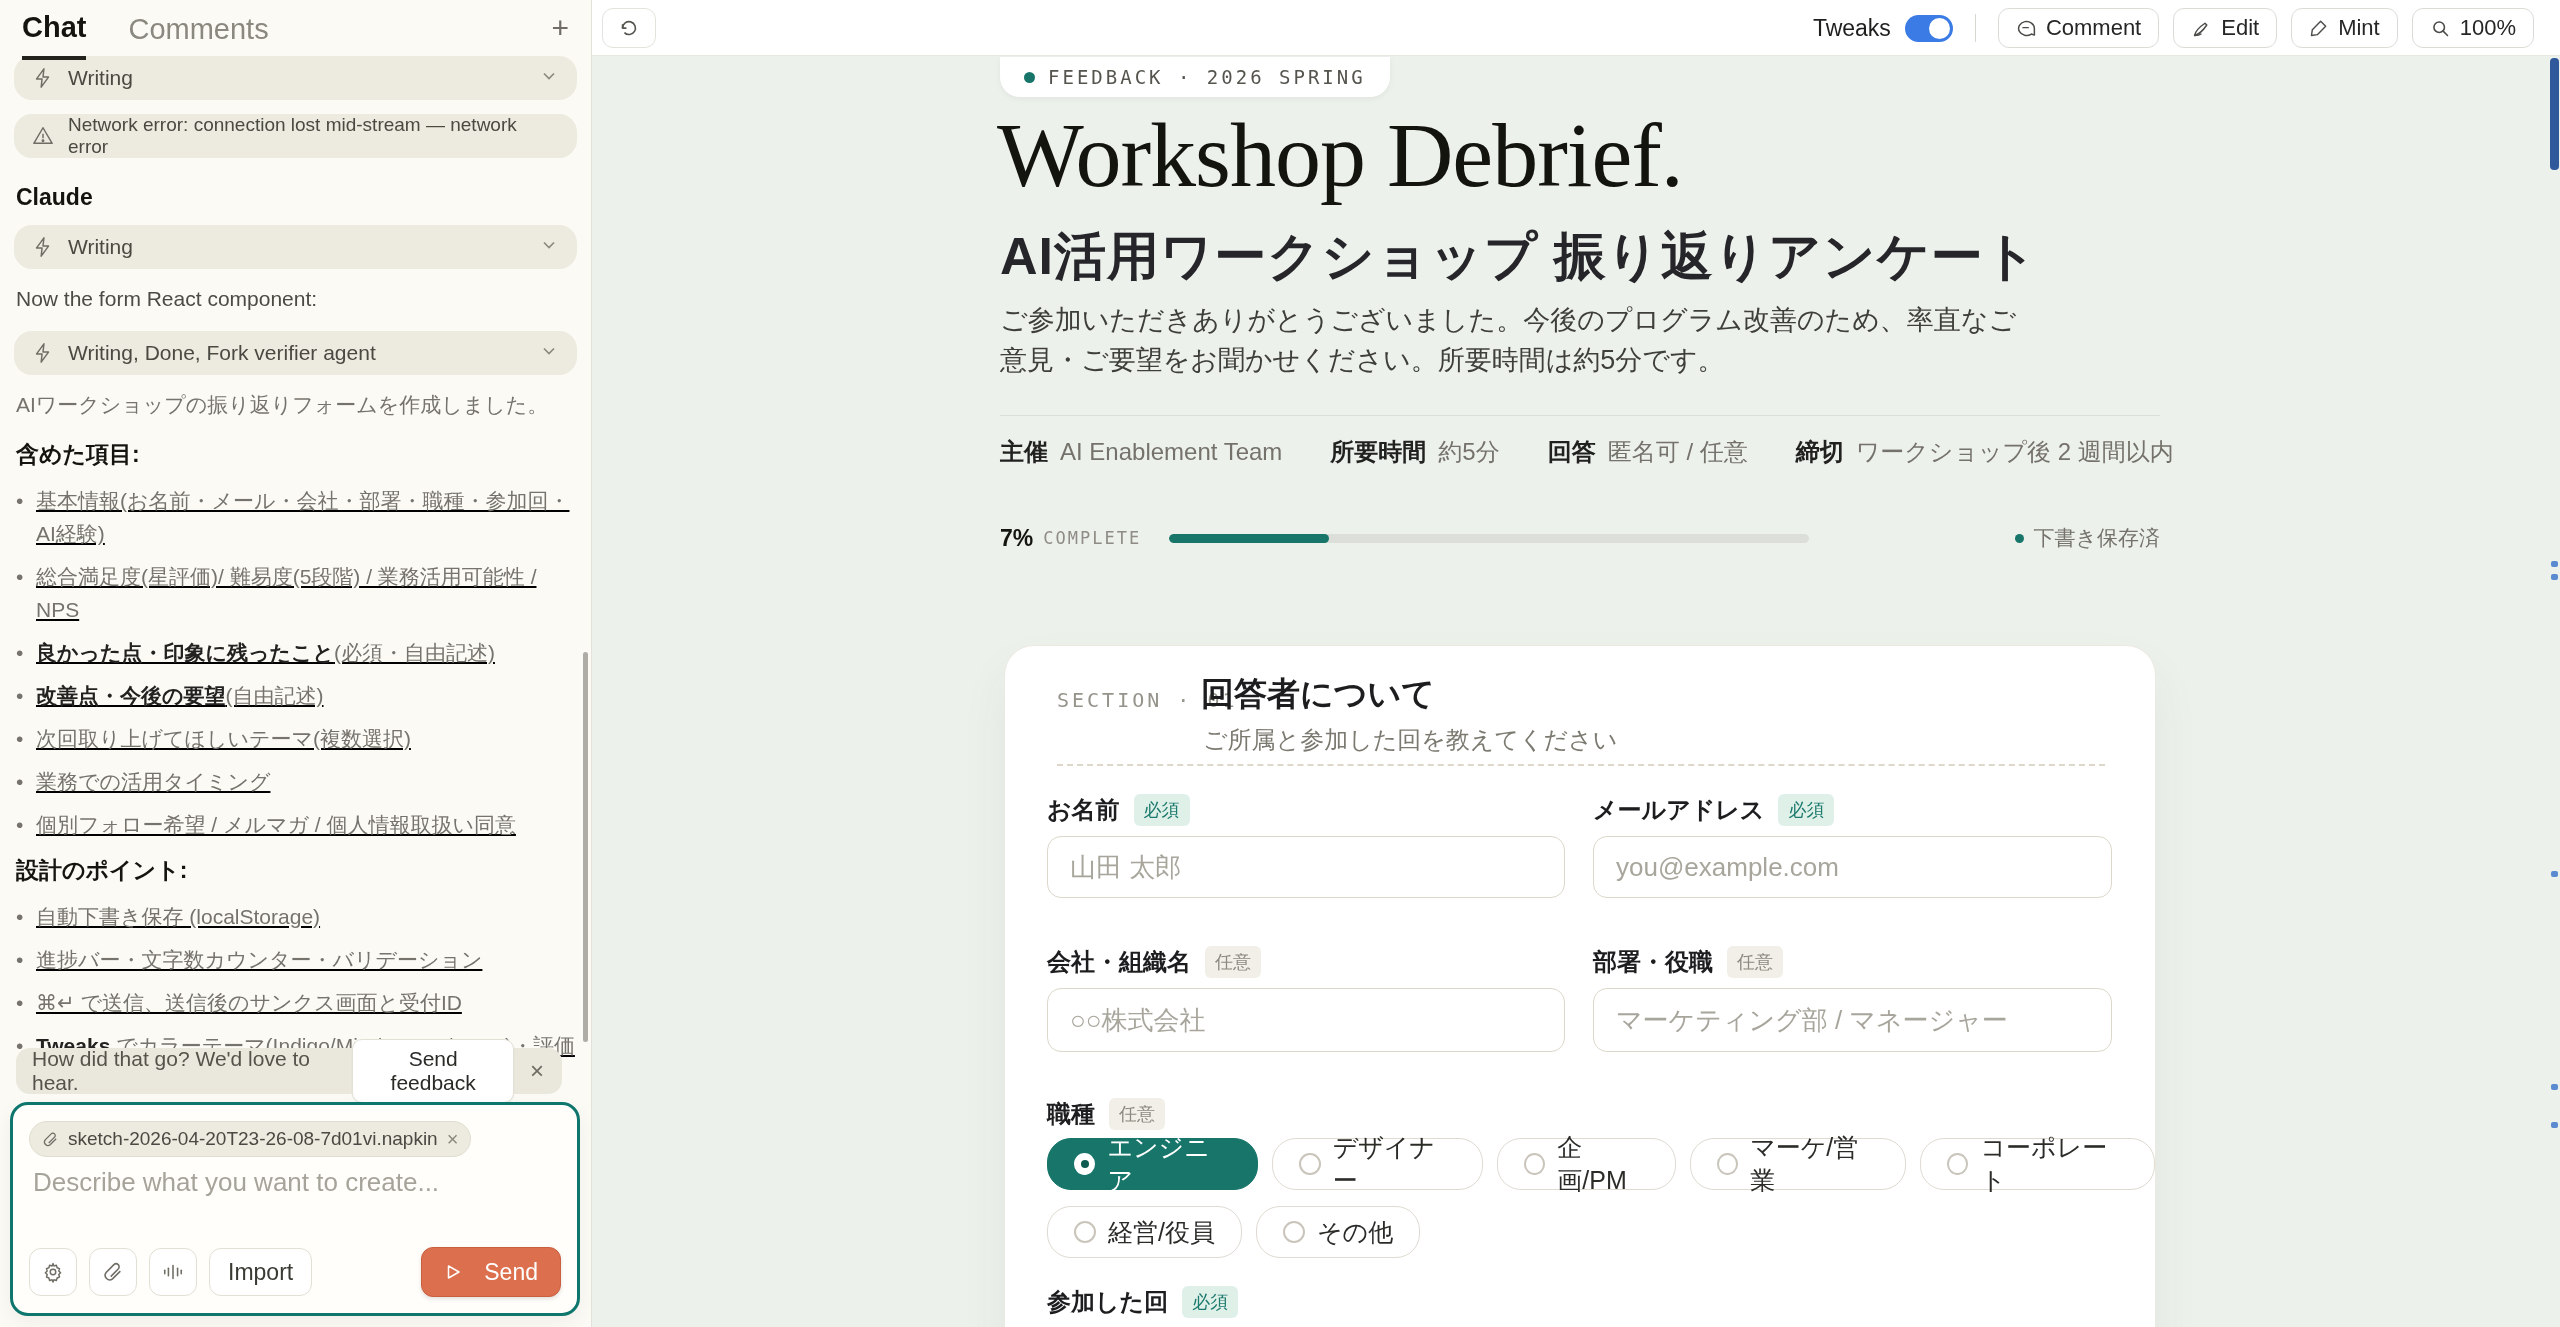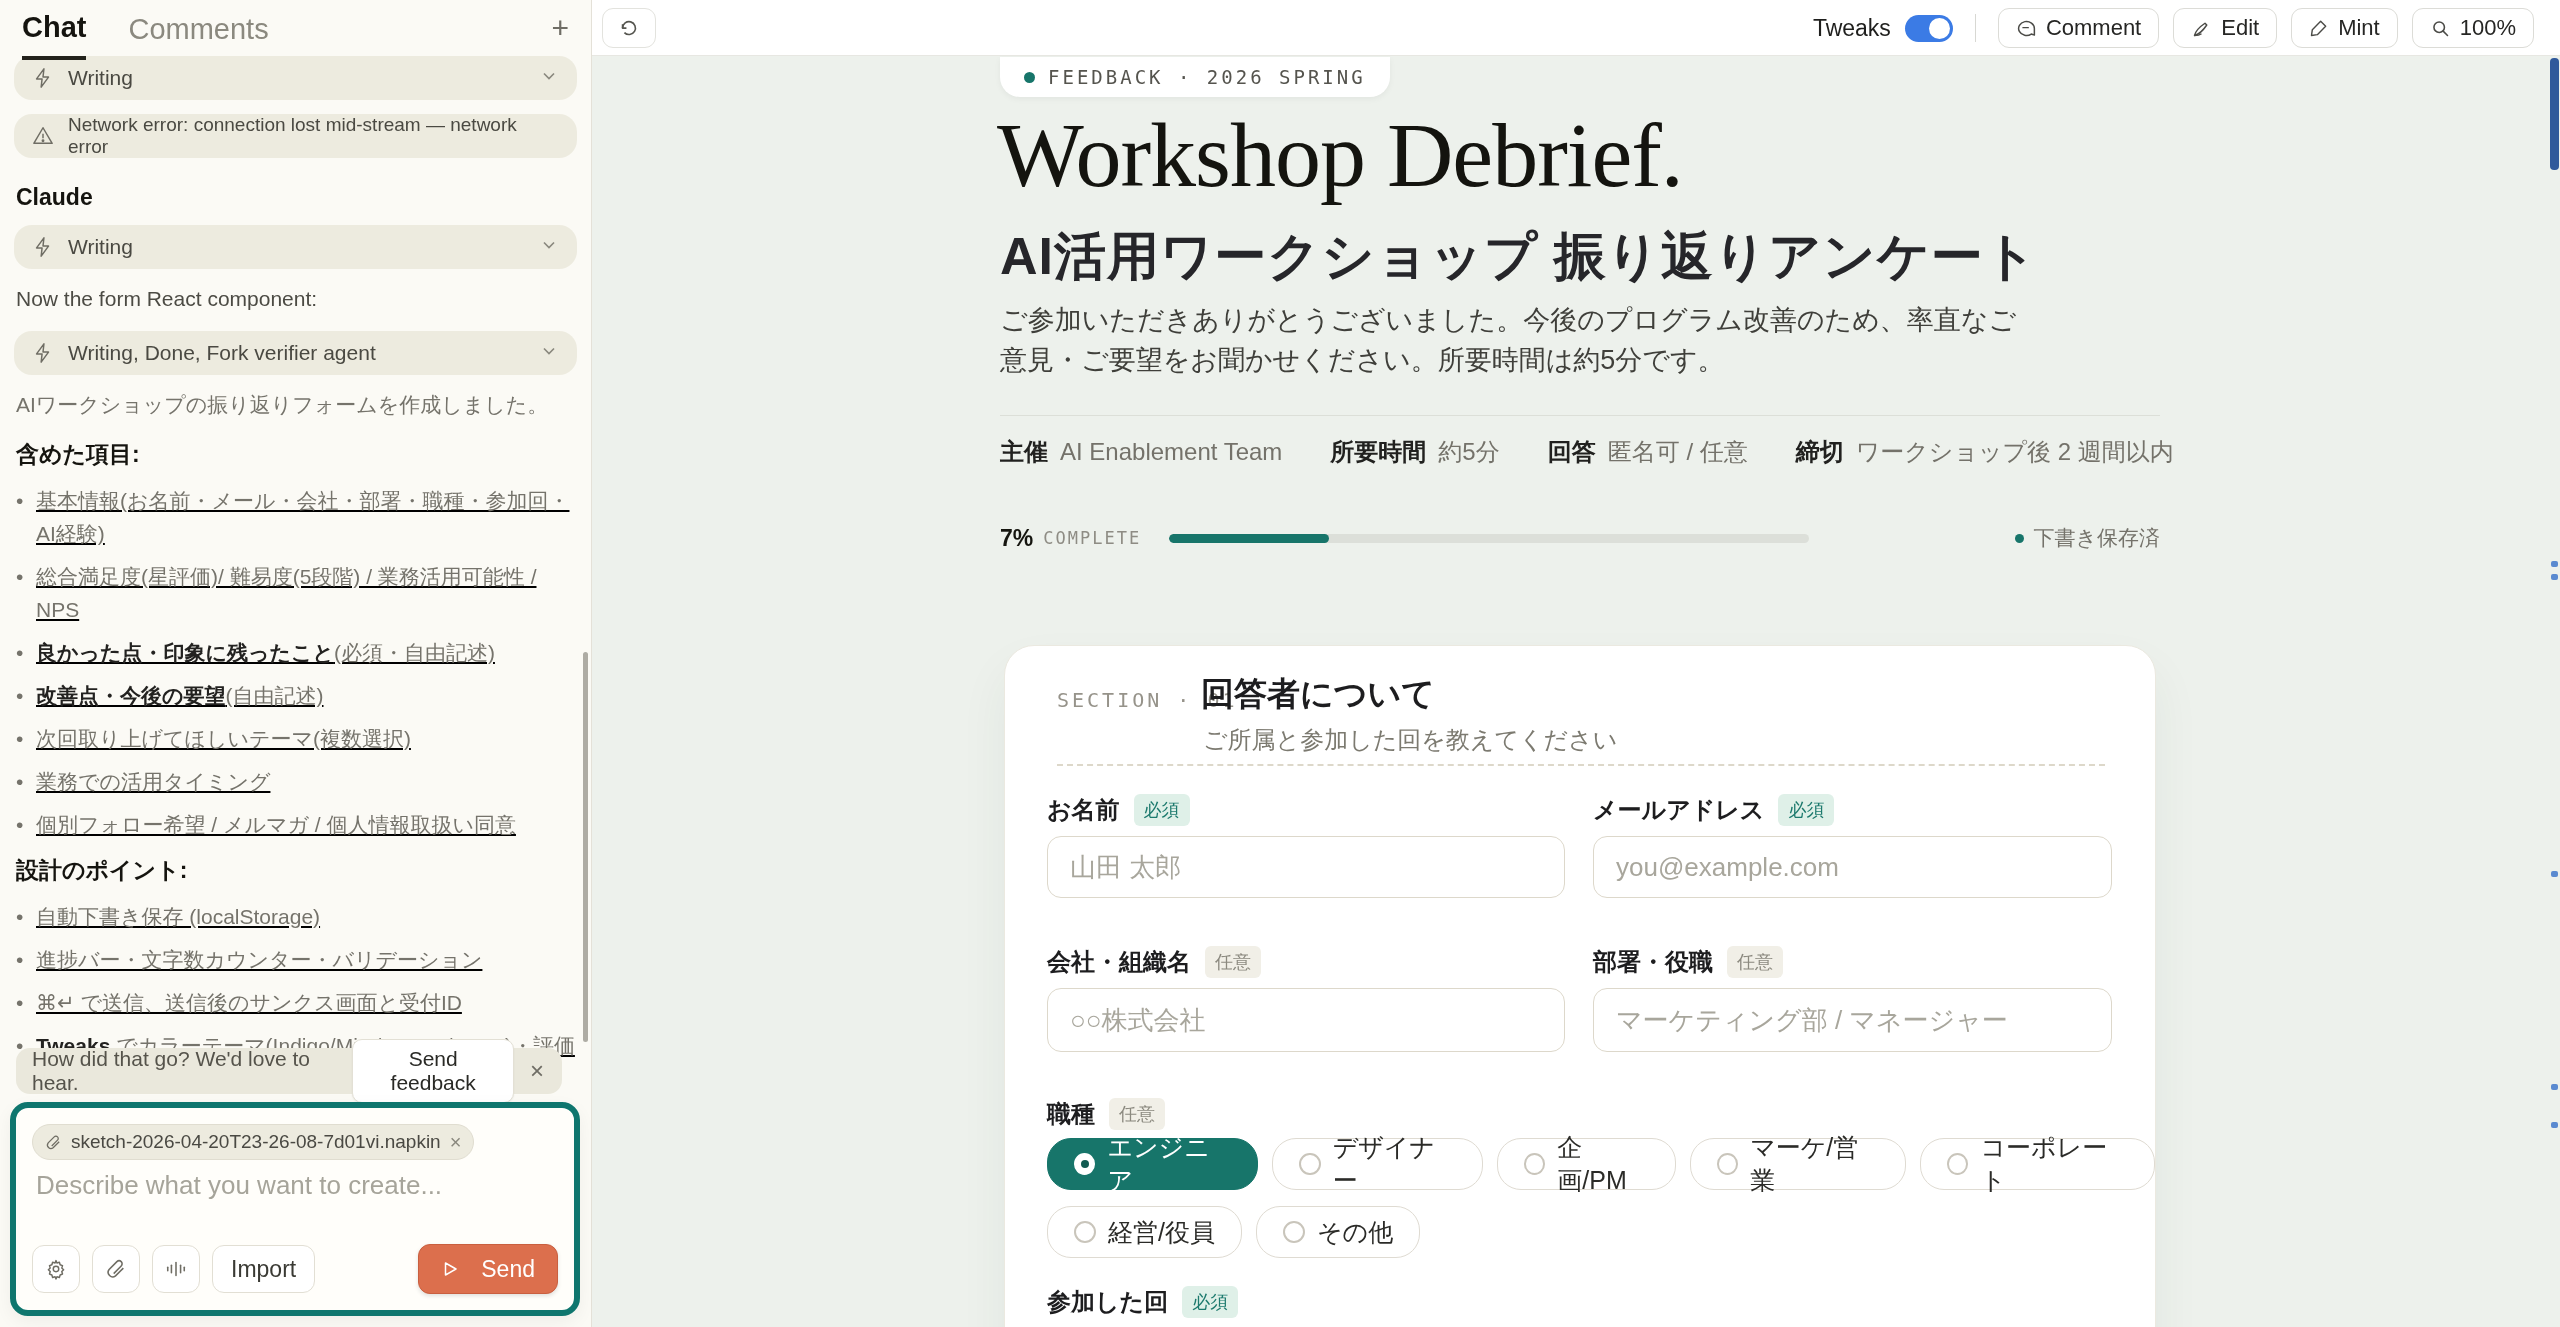--- a/index.html
+++ b/index.html
@@ -20,21 +20,21 @@
   .side-p { font-size:21px; color:#4c4b44; margin:10px 16px 16px; line-height:32px; }
   .side-p.gray { color:#75736b; }
   ul.blist { list-style:none; margin:4px 16px 10px 10px;text-decoration:underline; }
   ul.blist li { position:relative; padding-left:26px; font-size:21px; line-height:33px; color:#75736b; margin-bottom:10px; }
   ul.blist li::before { content:"•"; position:absolute; left:6px; color:#75736b; }
   ul.blist li .b { font-weight:bold; color:#232220; }
   .fbar { position:absolute; left:16px; top:1048px; width:546px; height:46px; background:#eae8dc; border-radius:14px; display:flex; align-items:center; padding:0 12px 0 16px; gap:10px; }
   .fbar .txt { font-size:21px; color:#55534b; }
   .fbar .fbtn { margin-left:auto; background:#ffffff; border:1px solid #e3e0d5; border-radius:10px; font-size:21px; color:#2a2a26; padding:7px 14px; box-shadow:0 1px 2px rgba(0,0,0,.06); }
   .fbar .x { color:#6f6d65; font-size:24px; padding:0 6px; }
-  .composer { position:absolute; left:10px; top:1102px; width:570px; height:214px; background:#fffefa; border:6px solid #0f766e; border-radius:18px; box-shadow:0 6px 18px rgba(0,0,0,.05); }
+  .composer { position:absolute; left:10px; top:1102px; width:570px; height:214px; background:#fffefa; border:3px solid #0f766e; border-radius:18px; box-shadow:0 6px 18px rgba(0,0,0,.05); }
   .attach { position:absolute; left:16px; top:16px; display:inline-flex; align-items:center; gap:9px; height:36px; background:#edebdf; border:1px solid #e0ddd0; border-radius:18px; padding:0 12px; font-size:19px; color:#4a4943; }
   .attach .x { color:#8a887e; font-size:20px; }
   .composer textarea { position:absolute; left:20px; top:62px; width:525px; height:76px; border:none; outline:none; resize:none; background:transparent; font-family:inherit; font-size:26px; color:#33322c; }
   .composer textarea::placeholder { color:#a6a49a; }
   .crow { position:absolute; left:16px; right:16px; bottom:16px; display:flex; align-items:center; gap:12px; }
   .icobtn { width:48px; height:48px; border:1px solid #e2dfd4; border-radius:12px; background:#fff; display:flex; align-items:center; justify-content:center; color:#6f6d64; }
   .importbtn { height:48px; border:1px solid #e2dfd4; border-radius:12px; background:#fff; font-size:23px; color:#3a3a34; padding:0 18px; display:flex; align-items:center; }
   .sendbtn { margin-left:auto; height:50px; background:#dc6f4d; border:1px solid #c95f3f; border-radius:12px; color:#fff; font-size:23px; display:flex; align-items:center; gap:22px; padding:0 22px; box-shadow:0 2px 4px rgba(0,0,0,.12); }
   .side-scroll { position:absolute; left:583px; top:652px; width:5px; height:390px; background:#aeaca4; border-radius:3px; }
 

